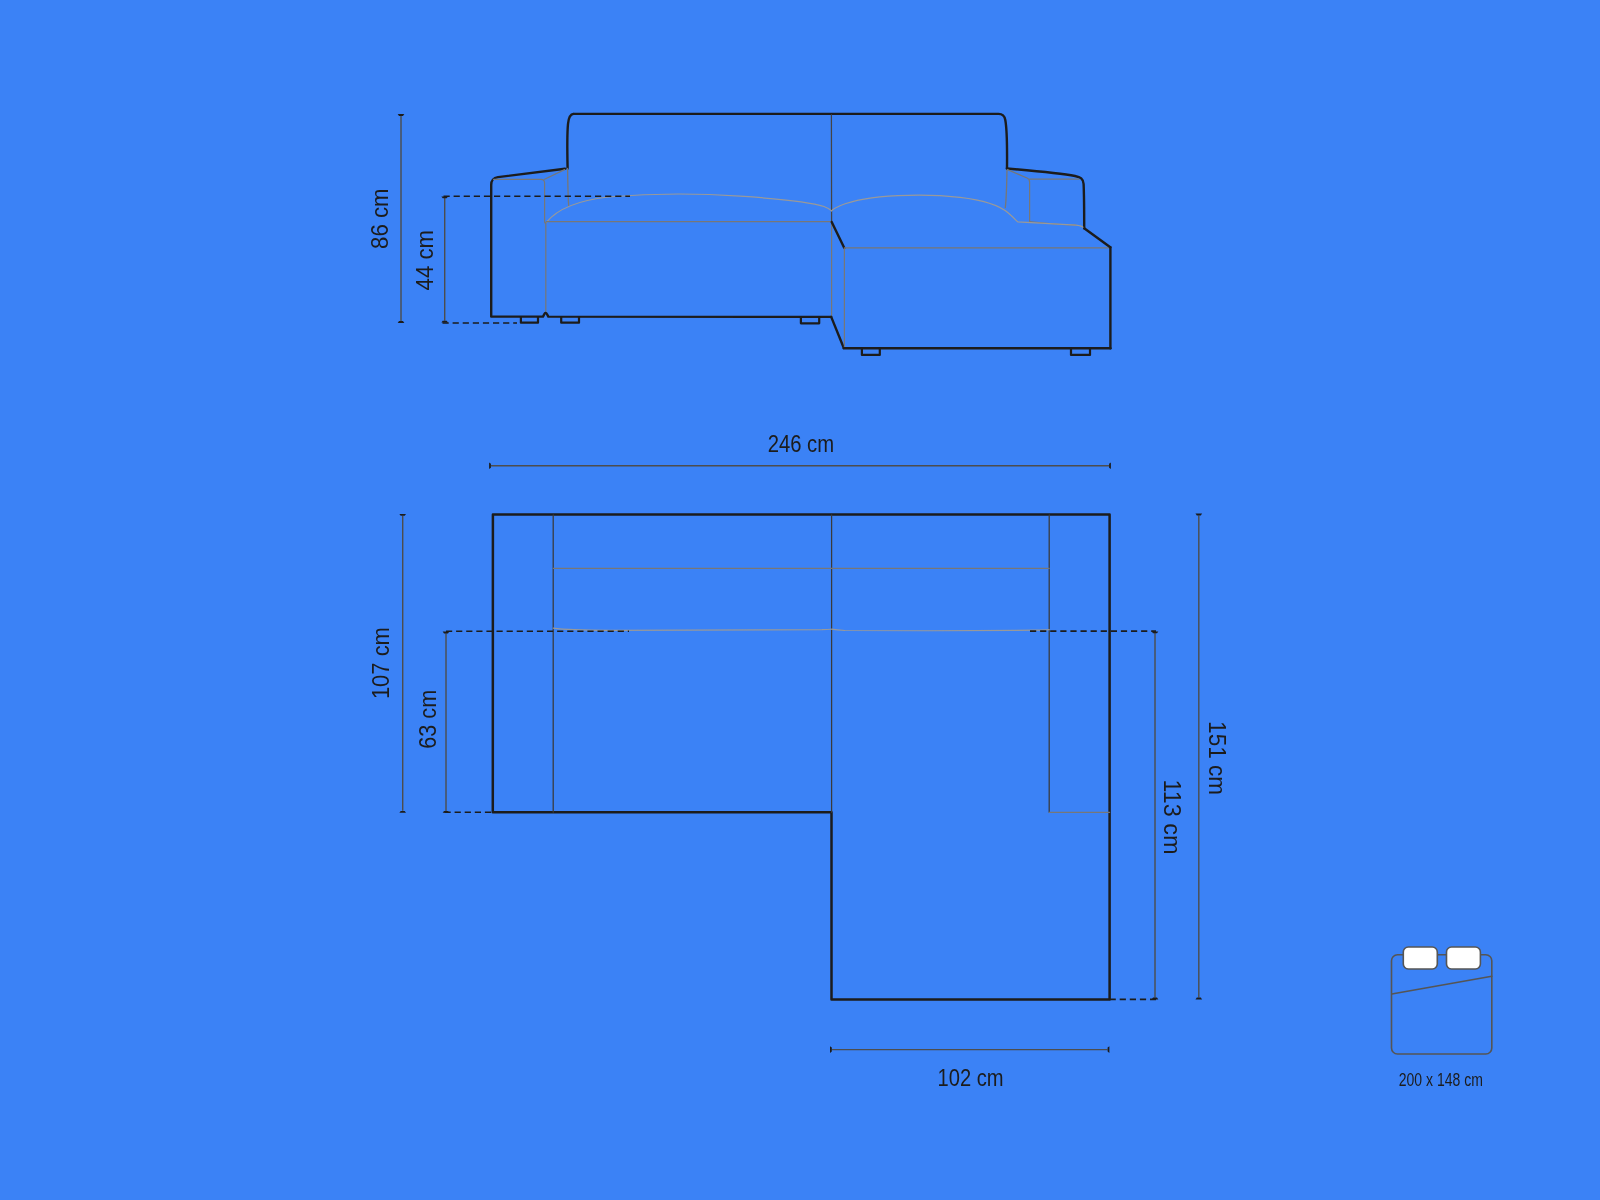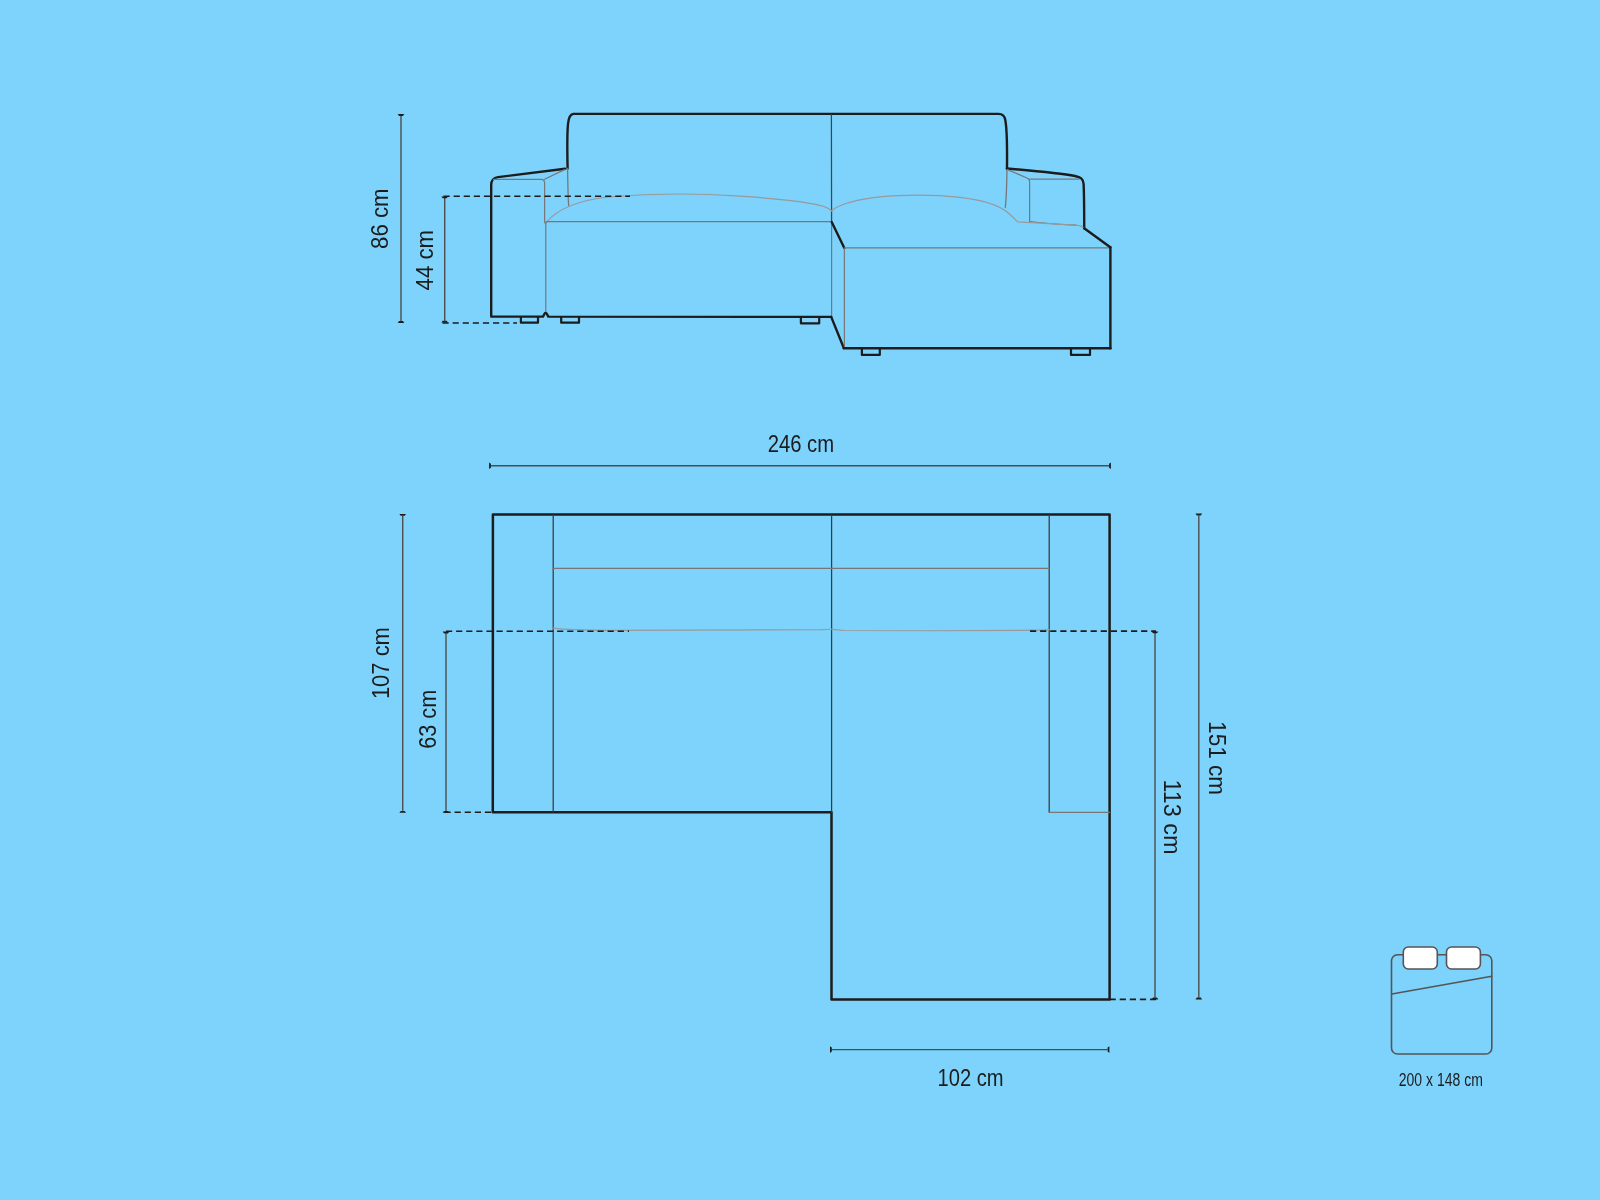--- a/index.html
+++ b/index.html
@@ -1,16 +1,16 @@
 <!DOCTYPE html>
 <html><head>
 <meta charset="utf-8">
 <style>
   html,body{margin:0;padding:0;background:#ffffff;}
-  .page{width:1600px;height:1200px;position:relative;background:#7dd3fc;overflow:hidden;}
+  .page{width:1600px;height:1200px;position:relative;background:#3b82f6;overflow:hidden;}
   svg{position:absolute;left:0;top:0;}
   text{font-family:"Liberation Sans", sans-serif;fill:#1c1c1c;}
 </style>
 </head>
 <body>
 <div class="page">
 <svg width="1600" height="1200" viewBox="0 0 1600 1200" fill="none">
 
 <g stroke-linecap="round" stroke-linejoin="round">
 

